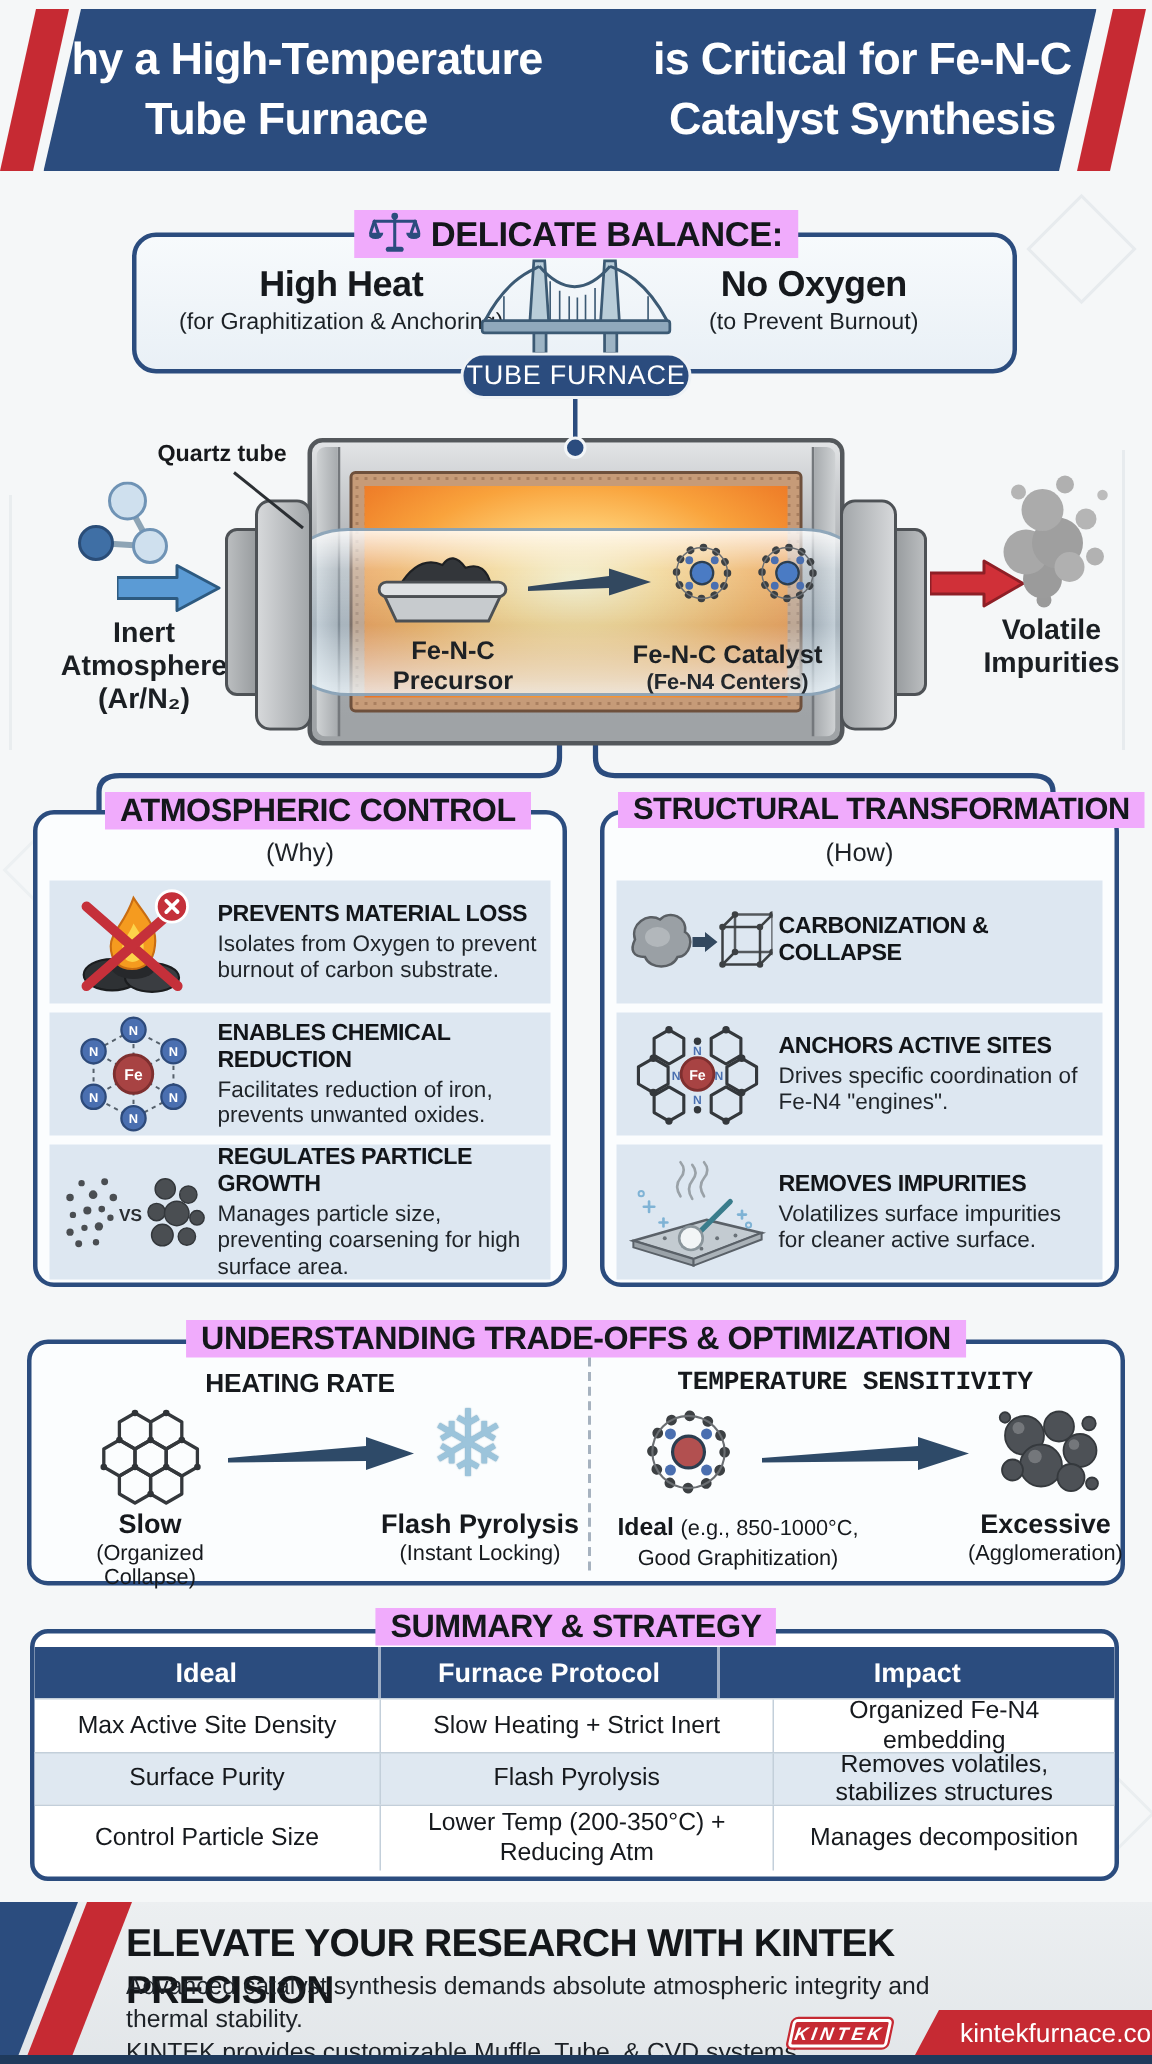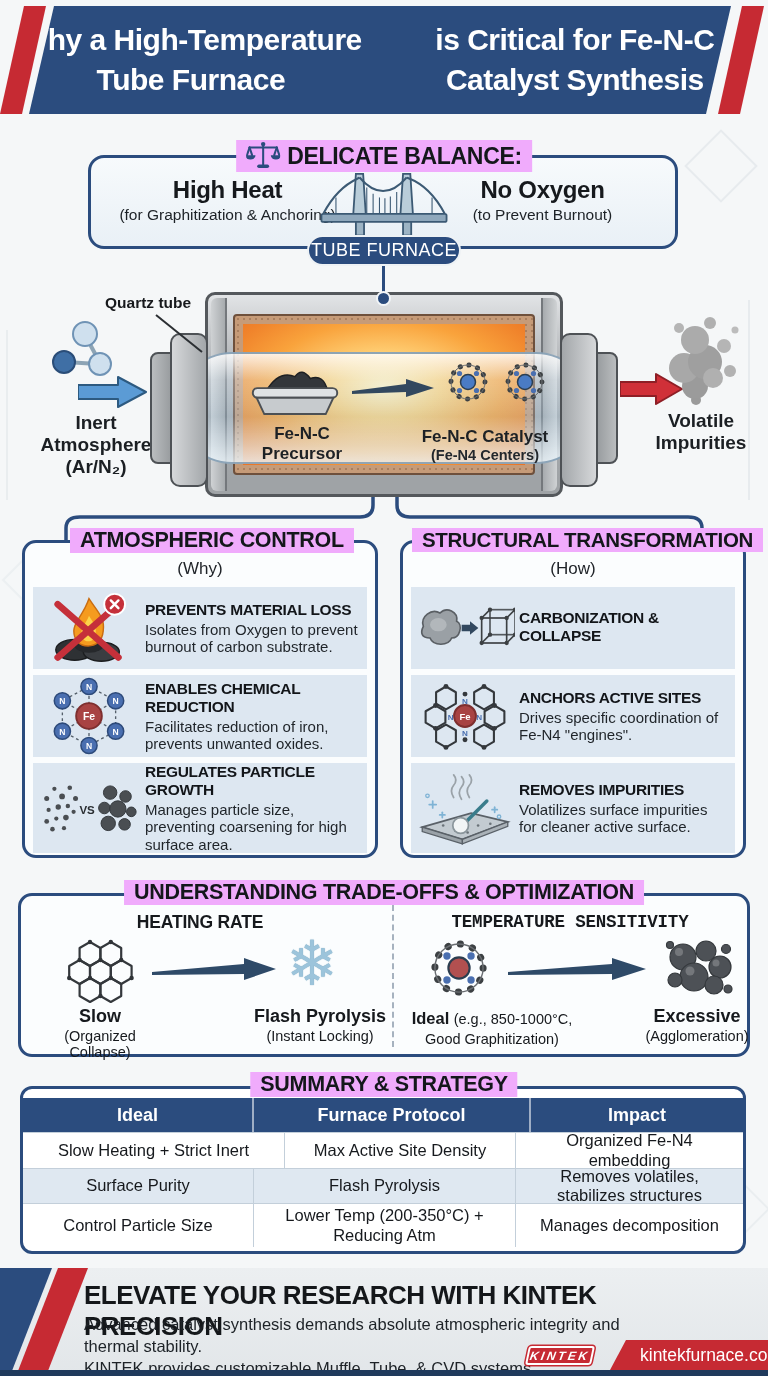--- a/index.html
+++ b/index.html
@@ -504,26 +504,26 @@
   <span class="to-sub-in">(e.g., 850-1000°C, Good Graphitization)</span>
 </div>
 <div class="abs ctr" style="left:636px;top:1006px;width:122px;">
   <div class="to-label">Excessive</div>
   <div class="to-sub">(Agglomeration)</div>
 </div>
 
 <div class="abs" style="left:20px;top:1086px;width:726px;height:168px;border:3px solid #2b4c7e;border-radius:12px;background:#fff;overflow:hidden;padding-top:9px;">
   <div class="tbl-headrow">
     <div class="tbl-hcell" style="width:231px;">Ideal</div>
-    <div class="tbl-hcell" style="width:277px;">Furnace Protocol</div>
+    <div class="tbl-hcell" style="width:226px;">Furnace Protocol</div>
     <div class="tbl-hcell" style="flex:1;">Impact</div>
   </div>
   <div class="tbl-row" style="height:36px;">
+    <div class="tbl-cell" style="width:231px;">Max Active Site Density</div>
     <div class="tbl-cell" style="width:262px;">Slow Heating + Strict Inert</div>
-    <div class="tbl-cell" style="width:231px;">Max Active Site Density</div>
     <div class="tbl-cell" style="flex:1;">Organized Fe-N4 embedding</div>
   </div>
   <div class="tbl-row alt" style="height:35px;">
     <div class="tbl-cell" style="width:231px;">Surface Purity</div>
     <div class="tbl-cell" style="width:262px;">Flash Pyrolysis</div>
     <div class="tbl-cell" style="flex:1;max-width:230px;">Removes volatiles, stabilizes structures</div>
   </div>
   <div class="tbl-row" style="height:44px;">
     <div class="tbl-cell" style="width:231px;">Control Particle Size</div>
     <div class="tbl-cell" style="width:262px;">Lower Temp (200-350°C) + Reducing Atm</div>

